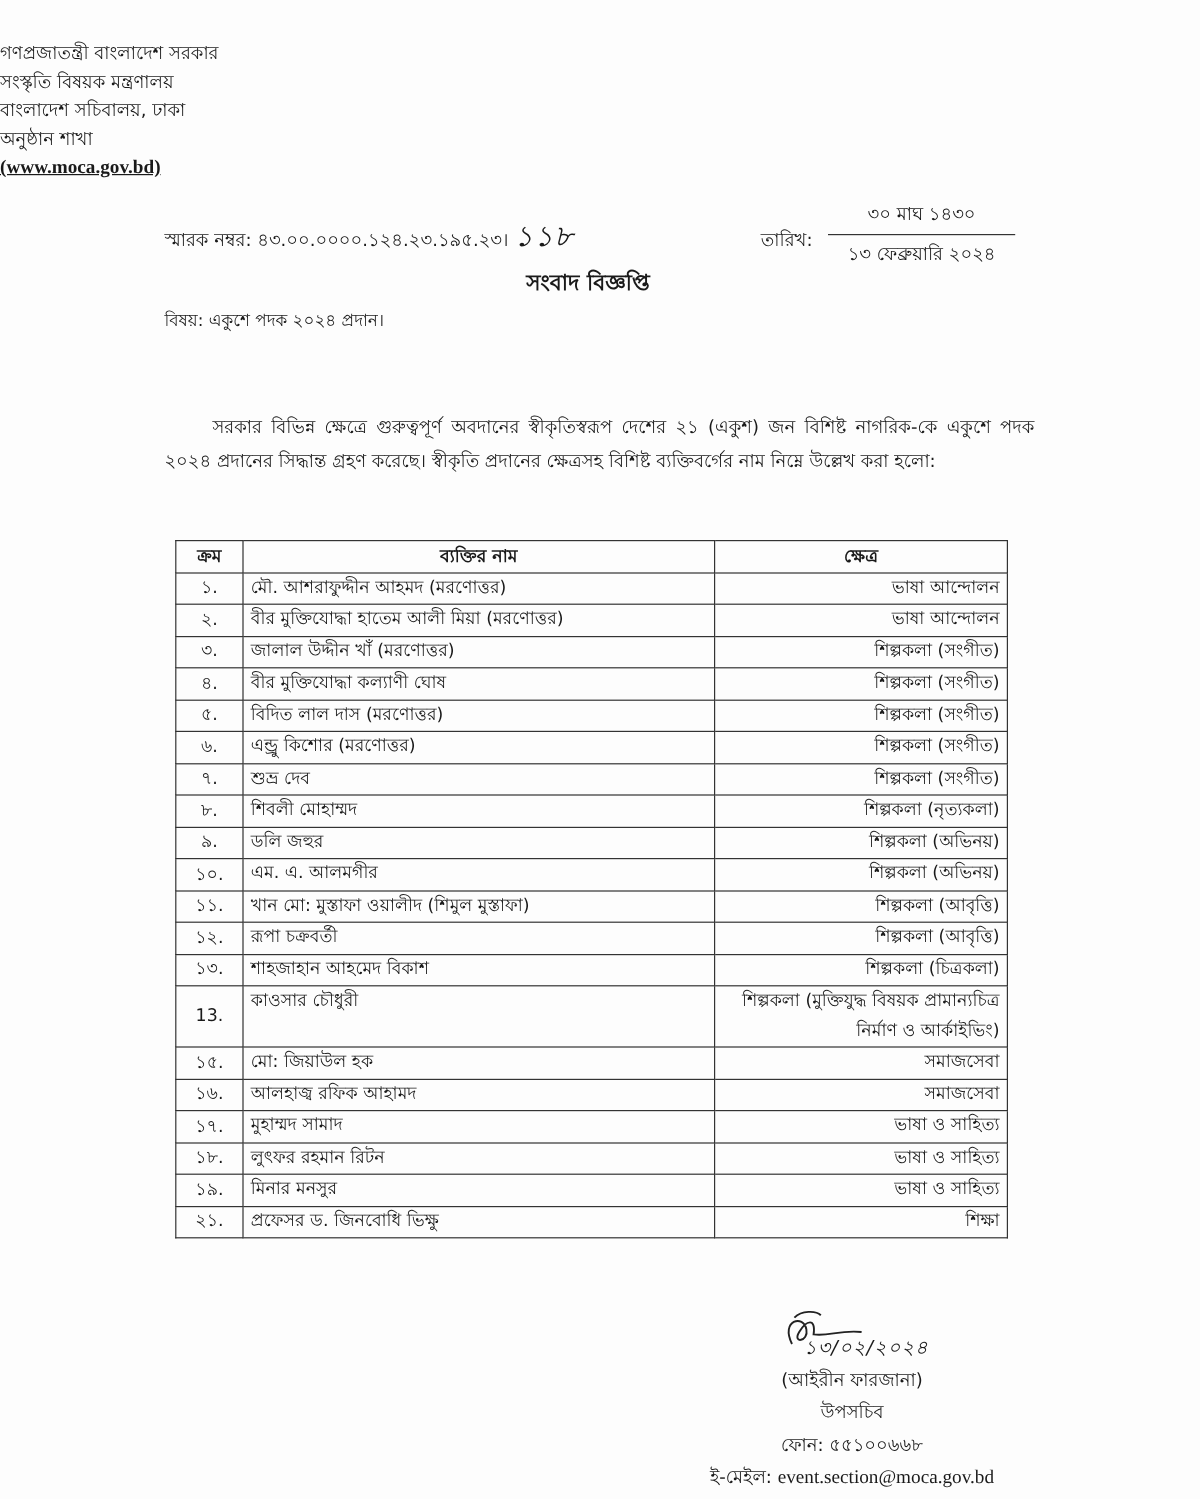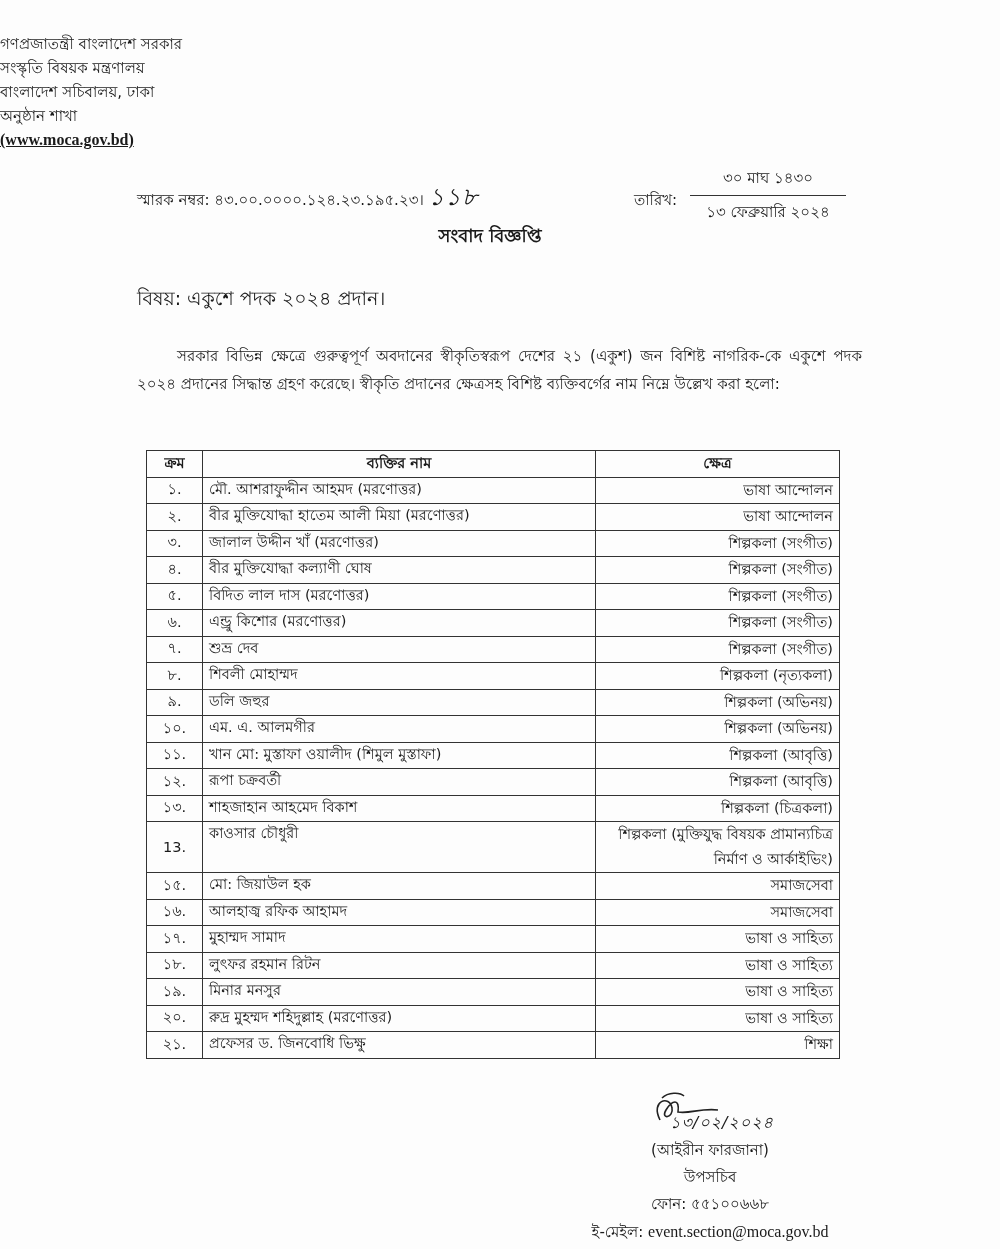--- a/index.html
+++ b/index.html
@@ -31,21 +31,21 @@
     position: absolute; left: 68px; top: 0; width: 156px; text-align: center;
   }
   .date-frac .top { padding-bottom: 4px; border-bottom: 1.5px solid #333; white-space: nowrap; }
   .date-frac .bot { padding-top: 4px; white-space: nowrap; }
 
   .title {
     position: absolute; top: 222px; left: 0; width: 980px; text-align: center;
     font-size: 18px; font-weight: bold;
   }
 
-  .subject { position: absolute; top: 284px; left: 137px; font-size: 19px; }
+  .subject { position: absolute; top: 256px; left: 137px; font-size: 14px; }
 
   .body-text {
     position: absolute; top: 342px; left: 137px; width: 725px;
     font-size: 15px; line-height: 28px; text-align: justify;
     text-indent: 40px;
   }
 
   table.awards {
     position: absolute; top: 450px; left: 146px; width: 694px;
     border-collapse: collapse; font-size: 14.5px;
@@ -205,25 +205,20 @@
           <td class="field">ভাষা ও সাহিত্য</td>
         </tr>
         <tr>
           <td class="num">১৮.</td>
           <td class="name">লুৎফর রহমান রিটন</td>
           <td class="field">ভাষা ও সাহিত্য</td>
         </tr>
         <tr>
           <td class="num">১৯.</td>
           <td class="name">মিনার মনসুর</td>
-          <td class="field">ভাষা ও সাহিত্য</td>
-        </tr>
-        <tr>
-          <td class="num">২০.</td>
-          <td class="name">রুদ্র মুহম্মদ শহিদুল্লাহ (মরণোত্তর)</td>
           <td class="field">ভাষা ও সাহিত্য</td>
         </tr>
         <tr>
           <td class="num">২১.</td>
           <td class="name">প্রফেসর ড. জিনবোধি ভিক্ষু</td>
           <td class="field">শিক্ষা</td>
         </tr>
       </tbody>
   </table>
 

